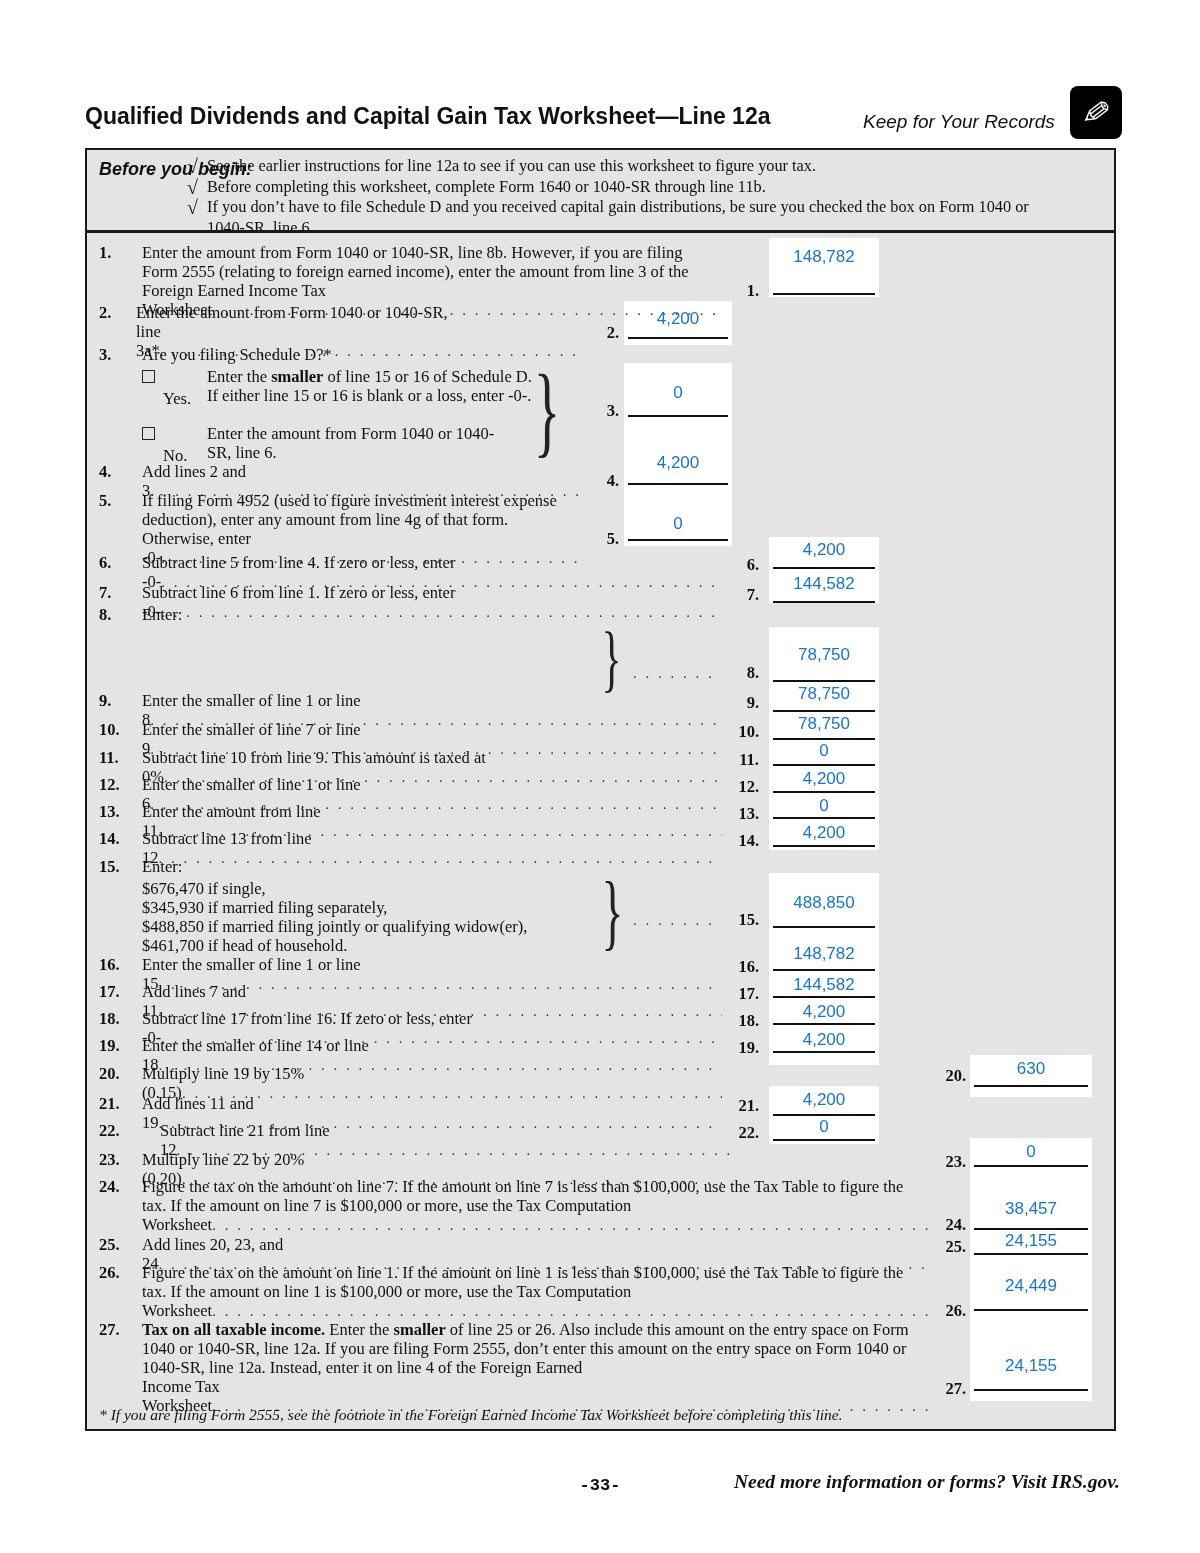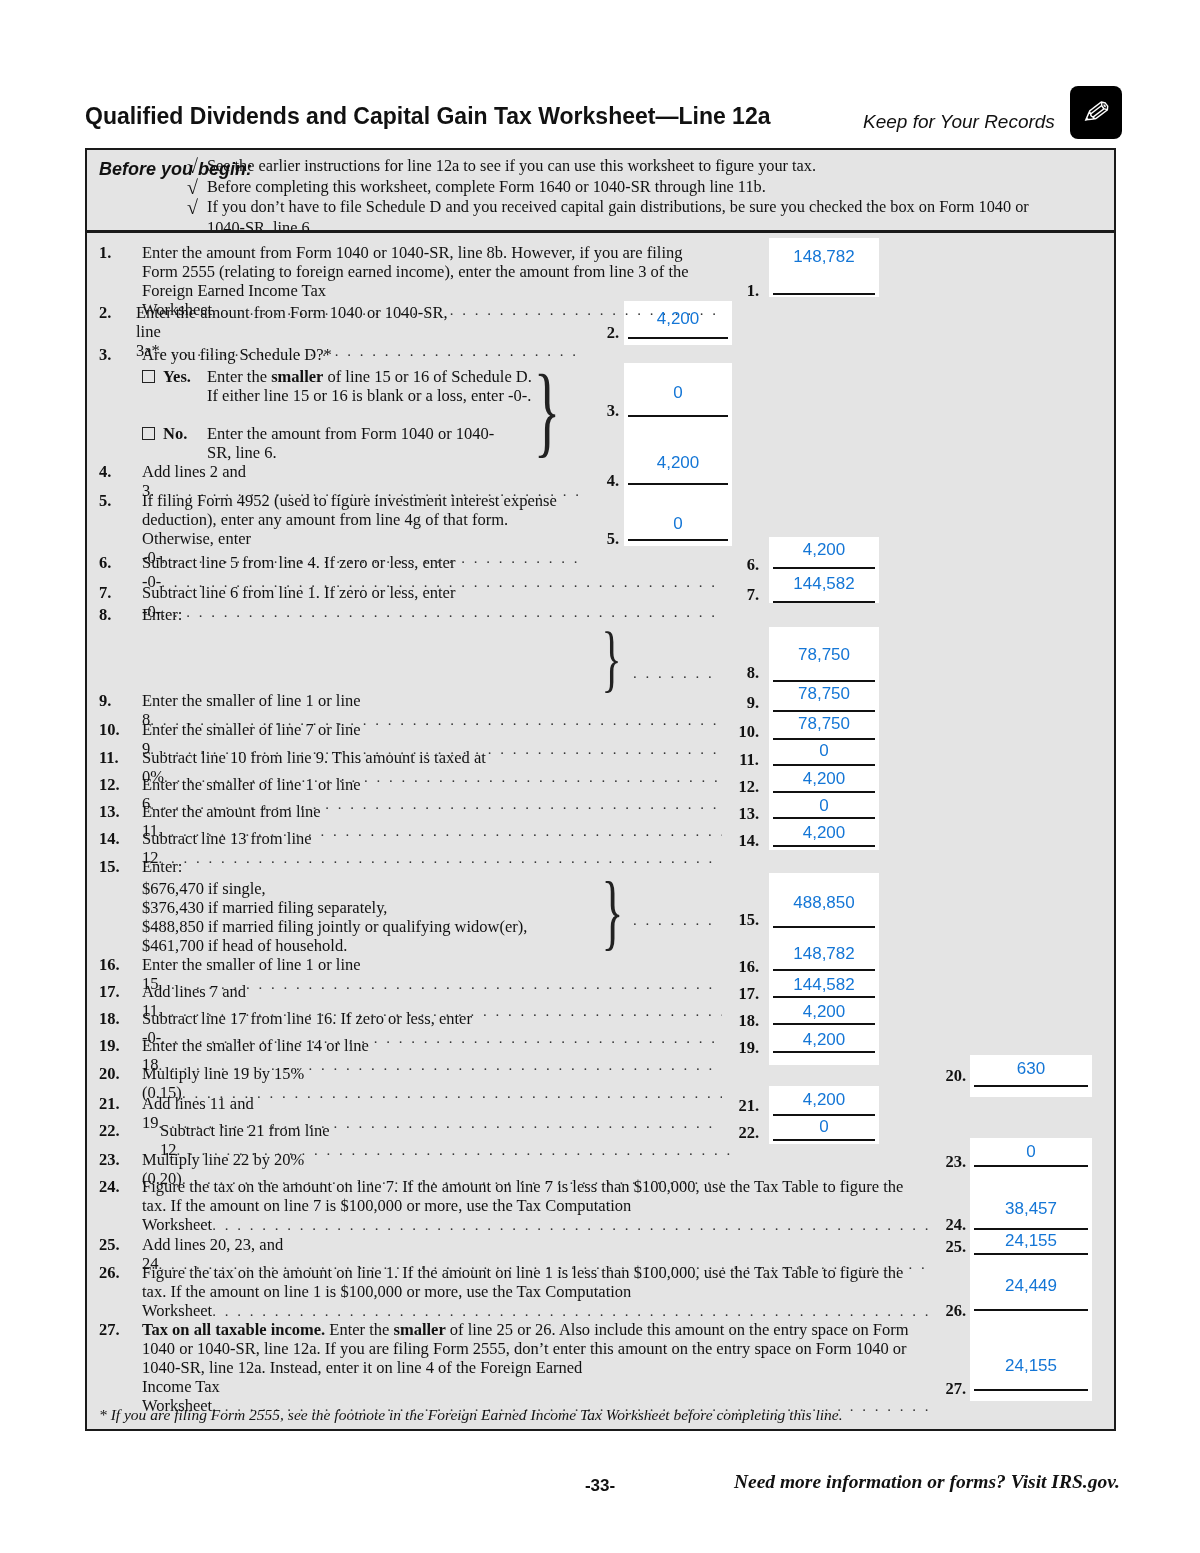--- a/index.html
+++ b/index.html
@@ -52,26 +52,26 @@
   .val  {
     position:absolute; text-align:center; color:#1476d6;
     font-family:"Liberation Sans", sans-serif; font-size:17px;
   }
   .vm { left:684px; width:106px; } .um { left:686px; width:102px; }
   .vc { left:539px; width:104px; } .uc { left:541px; width:100px; }
   .vr { left:885px; width:118px; } .ur { left:887px; width:114px; }
   .ul { position:absolute; height:2px; background:#111; }
   .brace { position:absolute; color:#222; font-family:"Liberation Serif", serif; }
   .cb { position:absolute; width:13px; height:13px; border:1.5px solid #222; background:transparent; }
-  .byn { position:absolute; font-weight:bold; }
+  .byn { position:absolute; font-weight:normal;margin-top:22px; }
   .foot-note { position:absolute; left:12px; top:1172px; width:940px; font-style:italic; font-size:15.5px; }
   
   .pgnum {
     position:absolute; left:555px; top:1476px; width:90px; text-align:center;
-    font-family:Liberation Sans, sans-serif; font-weight:bold; font-size:17px;
+    font-family:Liberation Mono, monospace; font-weight:bold; font-size:17px;
   }
   .pgnote {
     position:absolute; right:80px; top:1471px;
     font-weight:bold; font-style:italic; font-size:19.5px;
   }
   b.inb { font-weight:bold; }
 </style>
 </head>
 <body>
 
@@ -203,21 +203,21 @@
     <span class="num" style="top:596px">14.</span>
     <div class="ltx" style="left:55px;top:596px;width:580px"><span>Subtract line 13 from line 12</span><span class="dots"></span></div>
     <span class="ref rr" style="top:598px">14.</span>
     <div class="val vm" style="top:590px">4,200</div>
     <div class="ul um" style="top:612px"></div>
 
     <span class="num" style="top:624px">15.</span>
     <div class="ltx" style="left:55px;top:624px;width:200px"><span>Enter:</span></div>
     <div class="ltx" style="left:55px;top:646px;width:470px;line-height:19px">
       <span class="blk">$676,470 if single,</span>
-        <span class="blk">$376,430 if married filing separately,</span>
+        <span class="blk">$345,930 if married filing separately,</span>
         <span class="blk">$488,850 if married filing jointly or qualifying widow(er),</span>
         <span class="blk">$461,700 if head of household.</span>
     </div>
     <div class="brace" style="left:514px;top:655px;font-size:48px;line-height:48px;transform:scaleY(1.75) scaleX(.95)">}</div>
     <div class="ltx" style="left:546px;top:677px;width:86px"><span class="dots"></span></div>
     <span class="ref rr" style="top:677px">15.</span>
     <div class="val vm" style="top:660px">488,850</div>
     <div class="ul um" style="top:693px"></div>
 
     <span class="num" style="top:722px">16.</span>

